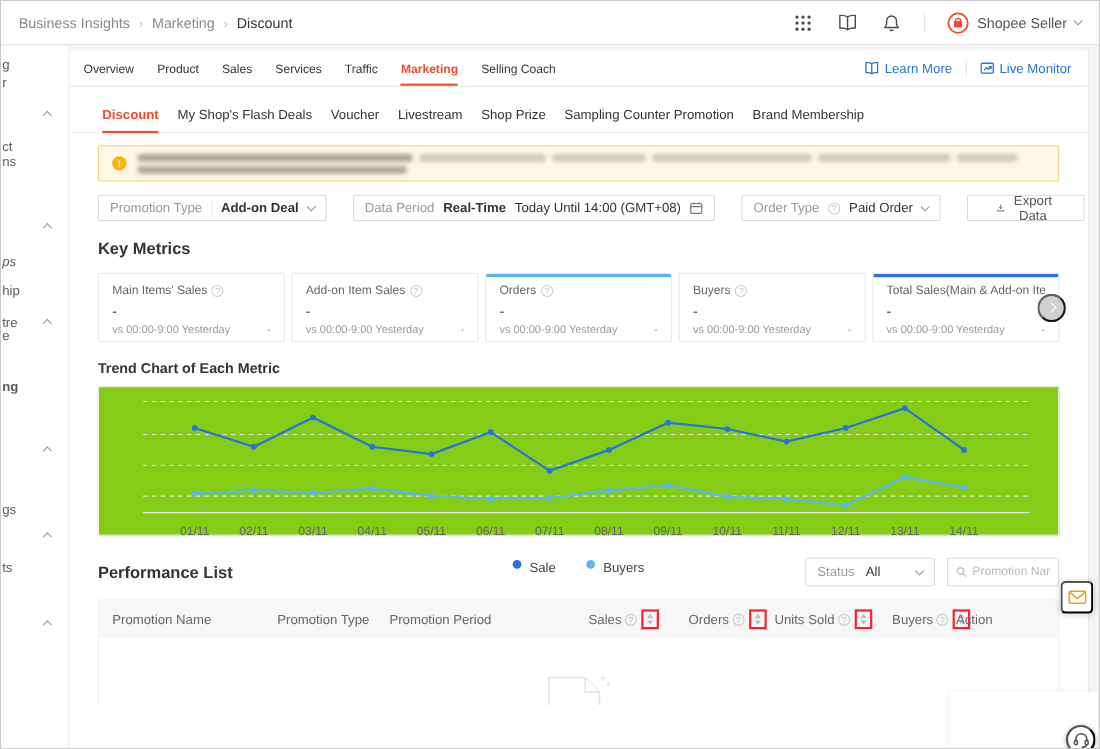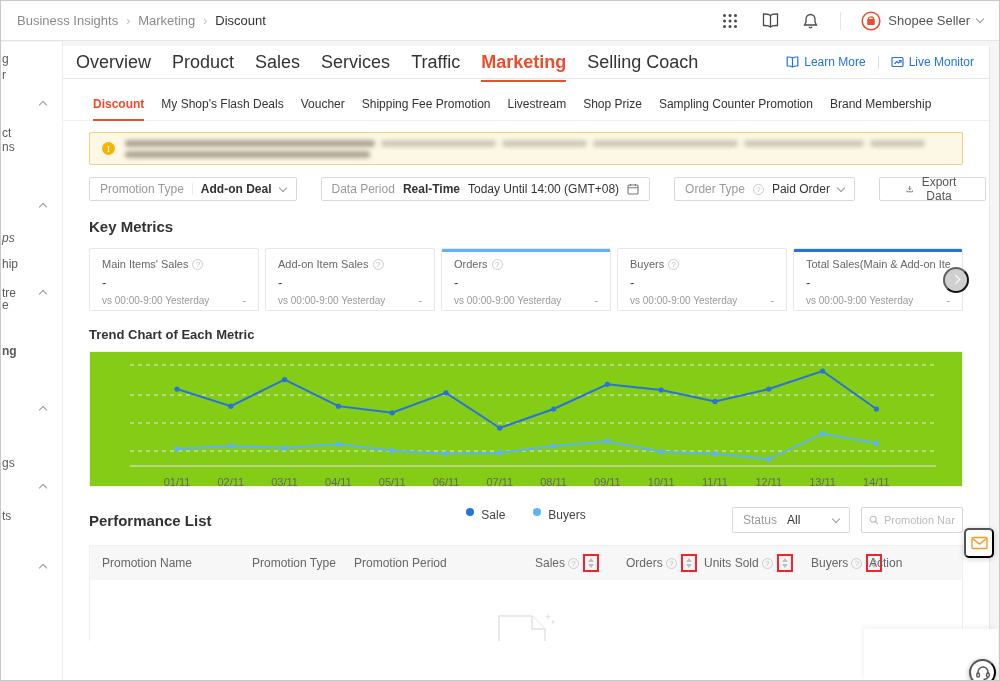--- a/index.html
+++ b/index.html
@@ -18,21 +18,21 @@
   .user-name{font-size:13px;color:#555}
   .chev{display:inline-block;width:6px;height:6px;border-right:1.4px solid #999;border-bottom:1.4px solid #999;transform:rotate(45deg);margin-top:-3px}
   .chev.up{transform:rotate(-135deg);margin-top:3px}
   
   .sidebar{position:absolute;top:41px;left:0;width:62px;bottom:0;background:#fff;border-right:1px solid #ededed;z-index:6;overflow:hidden}
   .frag{position:absolute;left:1px;font-size:12px;color:#5a5a5a;white-space:nowrap}
   .side-chev{position:absolute;left:39px}
   
   .main{position:absolute;top:45px;left:62px;width:927px;bottom:0;background:#fff;border-right:1px solid #e8e8e8;z-index:1;overflow:hidden}
   .tabbar{height:33px;border-bottom:1px solid #e8e8e8;display:flex;align-items:center;padding:0 15px 0 13px}
-  .tab{margin-right:21px;font-size:18px;color:#333;padding:9px 0 8px;position:relative;cursor:default;white-space:nowrap}
+  .tab{margin-right:21px;font-size:11px;color:#333;padding:9px 0 8px;position:relative;cursor:default;white-space:nowrap}
   .tab.active{color:#ee4d2d;font-weight:700}
   .tab.active::after{content:"";position:absolute;left:0;right:0;bottom:-1px;height:2px;background:#ee4d2d}
   .tabbar-right{margin-left:auto;display:flex;align-items:center;gap:12px;font-size:12px;color:#2673dd}
   .blue-link{display:flex;align-items:center;gap:5px;color:#2673dd}
   .tab-div{width:1px;height:13px;background:#e0e0e0}
   
   .subtabs{display:flex;align-items:center;padding:0 30px;border-bottom:1px solid #f0f0f0;margin-top:8px}
   .subtab{margin-right:17px;font-size:12px;color:#333;padding:10px 0 9px;position:relative;white-space:nowrap}
   .subtab.active{color:#ee4d2d;font-weight:700}
   .subtab.active::after{content:"";position:absolute;left:0;right:0;bottom:-1px;height:2px;background:#ee4d2d}
@@ -193,21 +193,20 @@
           </svg>
         <span>Live Monitor</span>
       </span>
     </div>
   </div>
 
   <div class="subtabs" id="sub-tabs">
       <div class="subtab active"><span>Discount</span></div>
       <div class="subtab"><span>My Shop's Flash Deals</span></div>
       <div class="subtab"><span>Voucher</span></div>
-      <div class="subtab"><span>Shipping Fee Promotion</span></div>
       <div class="subtab"><span>Livestream</span></div>
       <div class="subtab"><span>Shop Prize</span></div>
       <div class="subtab"><span>Sampling Counter Promotion</span></div>
       <div class="subtab"><span>Brand Membership</span></div>
     </div>
 
   <div class="notice">
     <span class="warn-dot">!</span>
     <div class="blur-wrap">
       <div class="blur-row">

